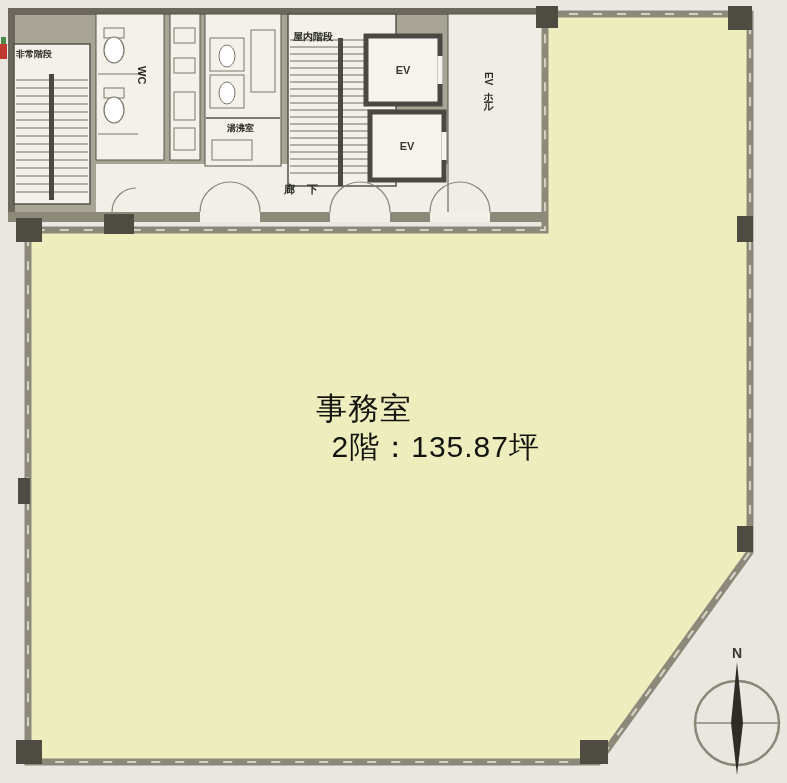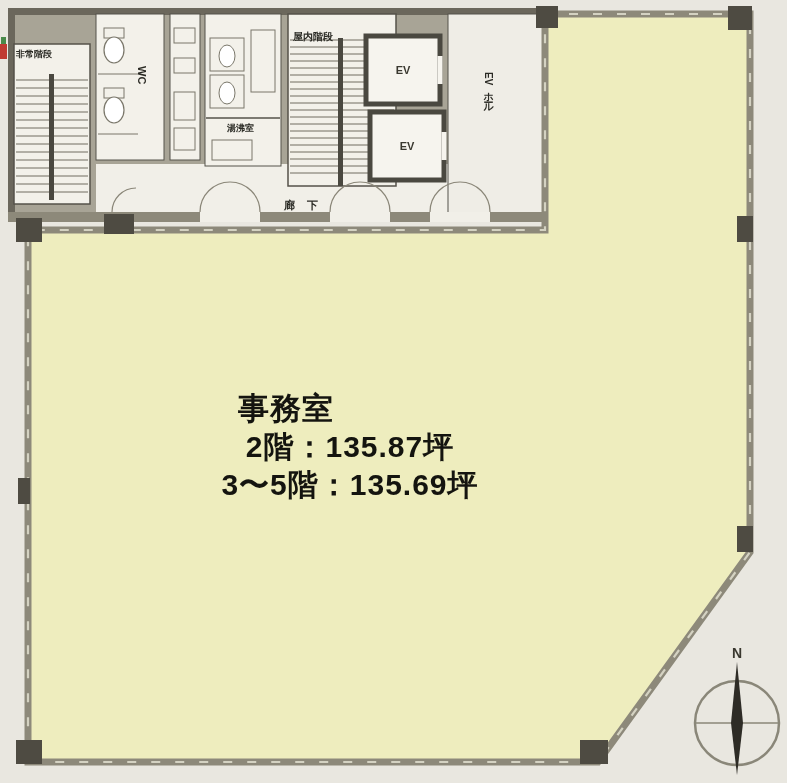--- a/index.html
+++ b/index.html
@@ -20,22 +20,22 @@
   .lbl.small{font-size:9px;font-weight:bold;}
   .lbl.med{font-size:11px;font-weight:bold;}
   .vertical{
     writing-mode:vertical-rl;
     text-orientation:mixed;
   }
   .office-text{
     position:absolute;
     left:160px;top:390px;
     width:380px;
-    text-align:center;
-    font-weight:bold;
+    text-align:right;
+    font-weight:normal;
     font-size:30px;
     line-height:38px;
     color:#14140f;
     letter-spacing:1px;
   }
   .office-title{
     padding-right:128px;
     font-size:31px;
   }
   .north-label{
@@ -218,23 +218,22 @@
   <div class="lbl small" style="left:227px;top:124px;">湯沸室</div>
 
   <div class="lbl small" style="left:293px;top:32px;font-size:10px;">屋内階段</div>
 
   <div class="ev-label" style="left:366px;top:64px;width:74px;">EV</div>
 
   <div class="ev-label" style="left:370px;top:140px;width:74px;">EV</div>
 
   <div class="lbl small vertical" style="left:483px;top:72px;font-size:10px;">EVホール</div>
 
-  <div class="lbl med corridor-label" style="left:284px;top:200px;">廊下</div>
+  <div class="lbl med corridor-label" style="left:284px;top:184px;">廊下</div>
 
   <div class="office-text">
     <div class="office-title">事務室</div>
     <div>2階：135.87坪</div>
-    <div>3〜5階：135.69坪</div>
   </div>
 
   <div class="north-label">N</div>
 
 </div>
 
 </body></html>

